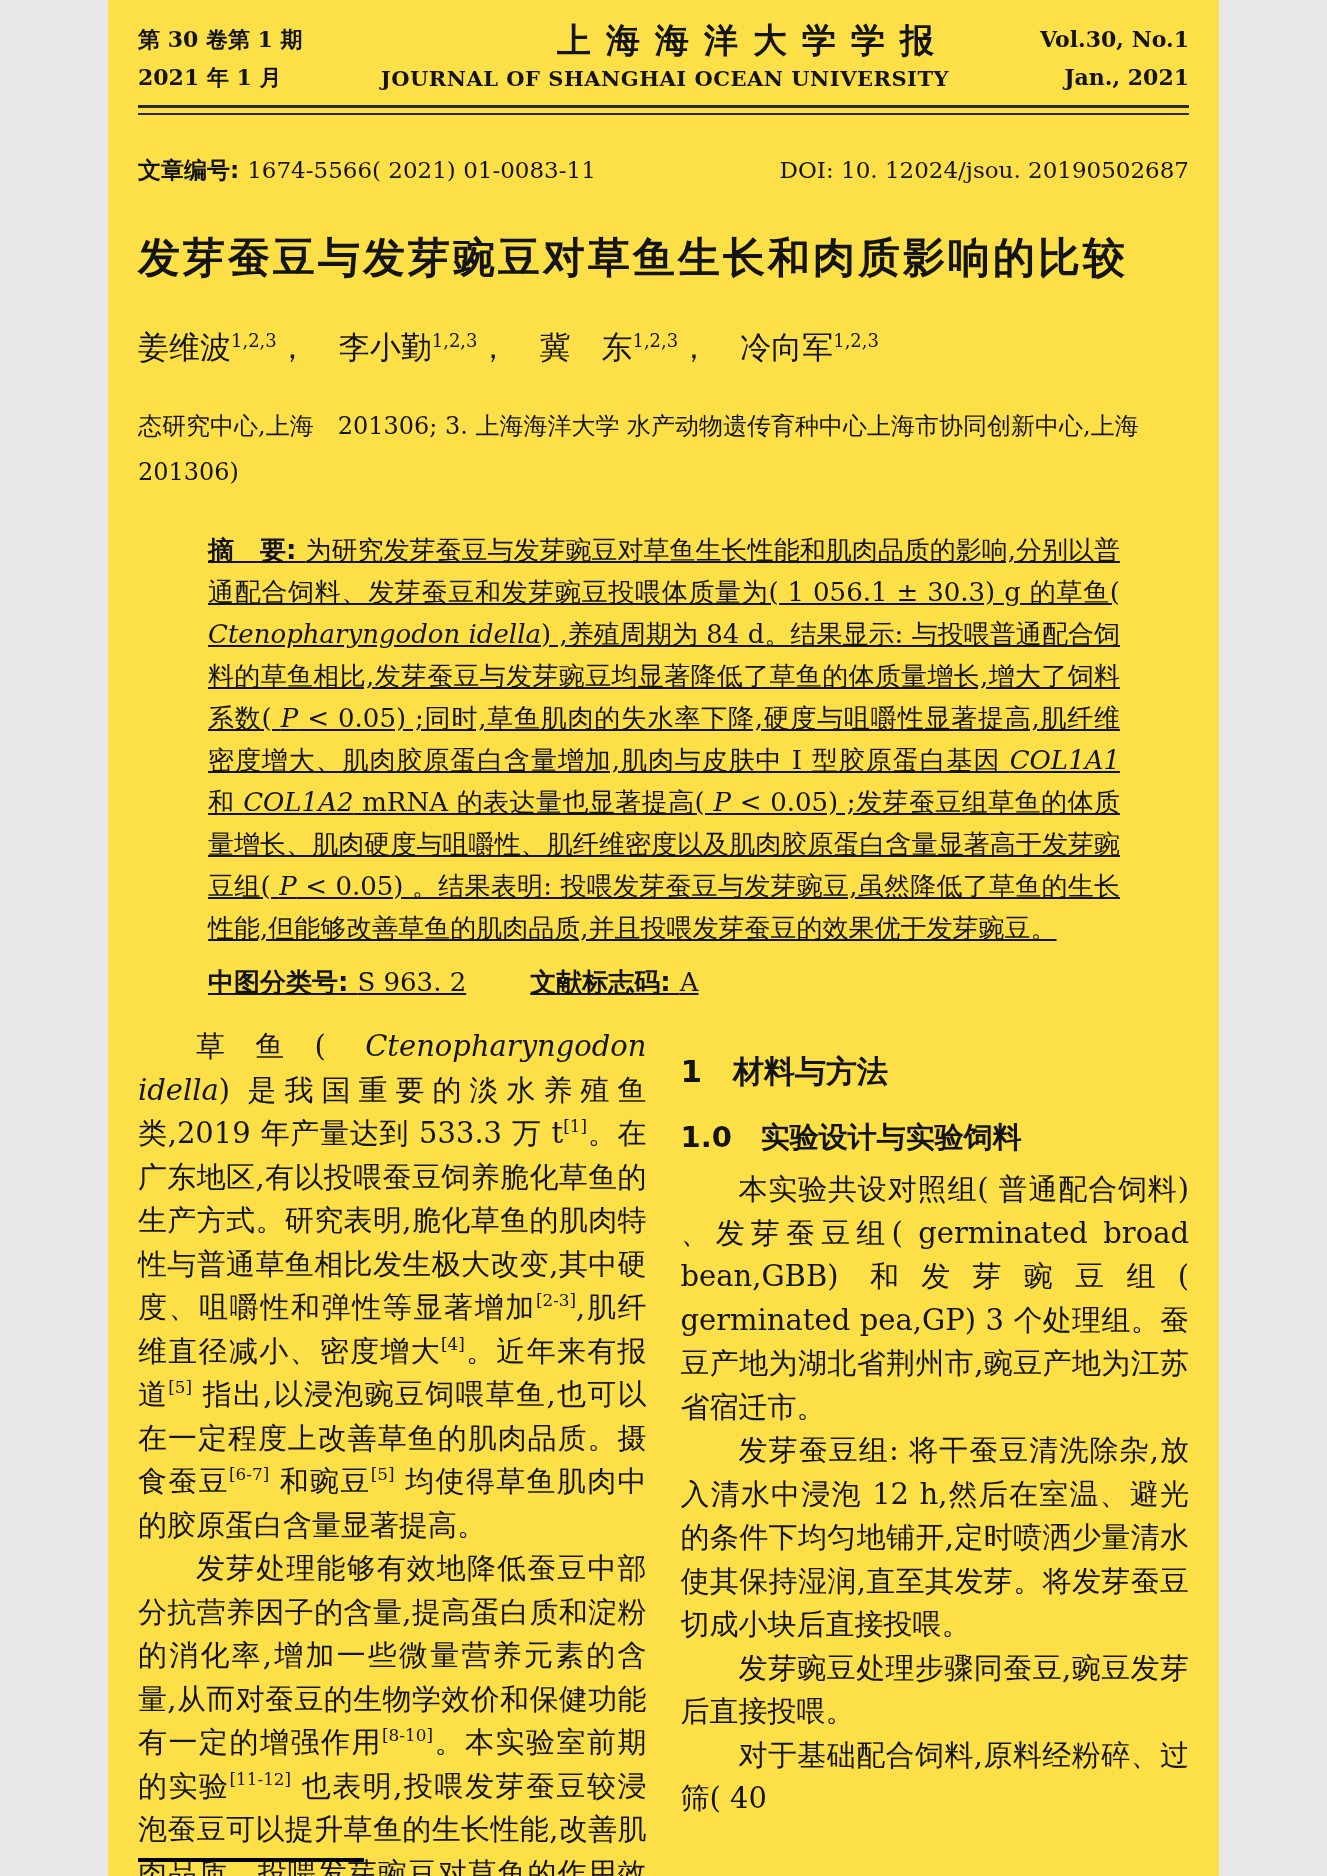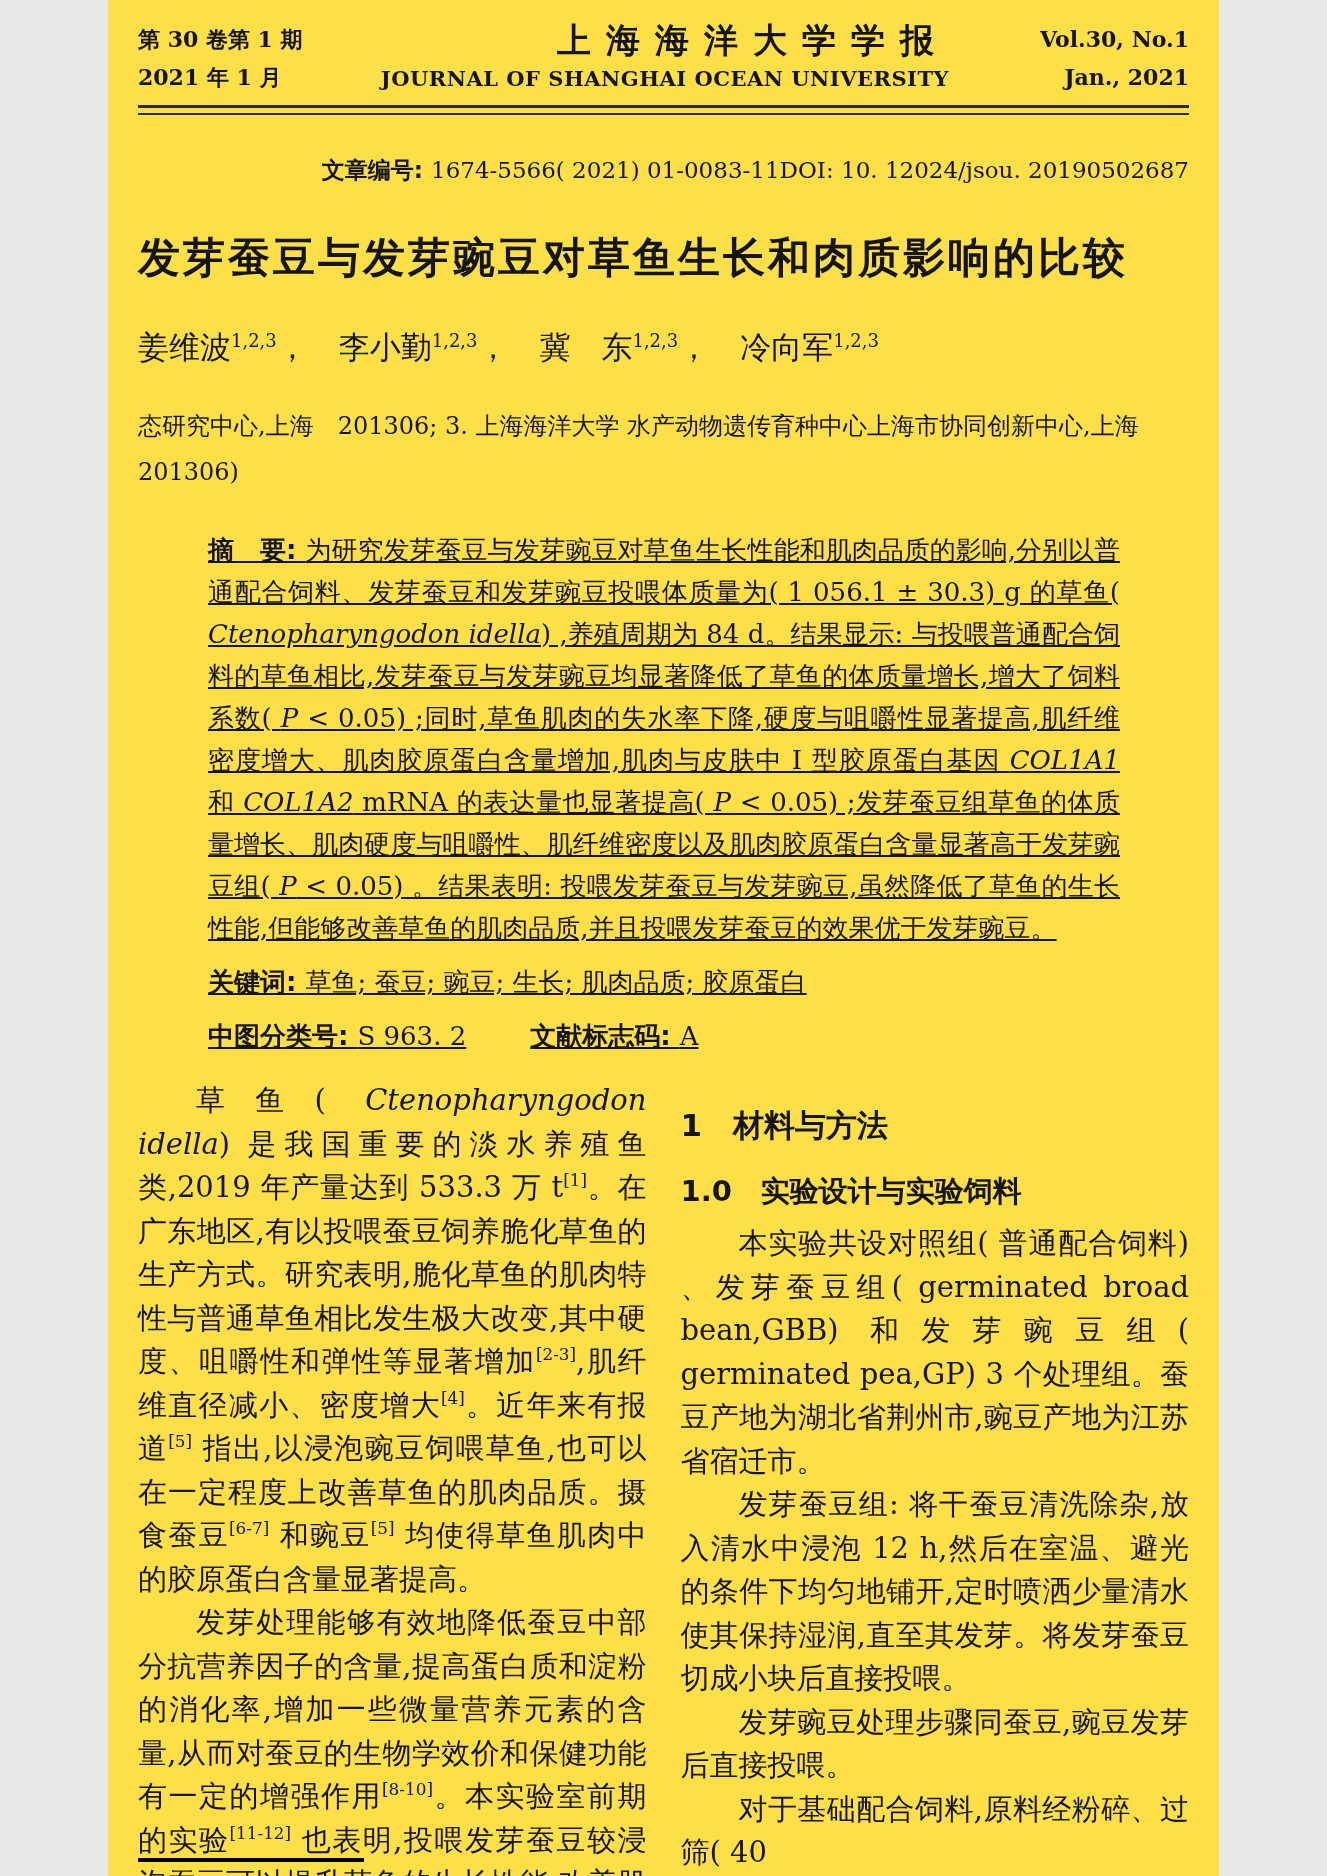--- a/index.html
+++ b/index.html
@@ -16,21 +16,21 @@
   }
   
   .masthead { display:flex; justify-content:space-between; align-items:flex-start; }
   .mast-side { width:240px; font-weight:bold; font-size:22px; line-height:38px; white-space:nowrap; }
   .mast-right { text-align:right; }
   .mast-center { flex:1; text-align:right; }
   .journal-cn { font-size:34px; font-weight:bold; letter-spacing:15px; line-height:40px; text-indent:15px; }
   .journal-en { font-size:21px; font-weight:bold; letter-spacing:0.5px; line-height:38px; }
   .double-rule { margin-top:7px; height:5px; border-top:3px solid #2a2a2a; border-bottom:2px solid #2a2a2a; }
   
-  .meta-row { display:flex; justify-content:flex-end; margin-top:40px; font-size:23px; line-height:30px; }
+  .meta-row { display:flex; justify-content:space-between; margin-top:40px; font-size:23px; line-height:30px; }
   .hei { font-family:"DejaVu Sans","Liberation Sans",sans-serif; font-weight:bold; }
   
   .title {
     margin:48px 0 0 0;
     font-family:"DejaVu Sans","Liberation Sans",sans-serif;
     font-weight:bold; font-size:42px; line-height:50px; letter-spacing:3px;
   }
   .authors { margin-top:42px; font-size:31px; line-height:44px; }
   .affiliation { margin-top:34px; font-size:24px; line-height:46px; }
   .aff-line1 { text-align:justify; text-align-last:justify; }
@@ -88,21 +88,20 @@
   <h1 class="title">发芽蚕豆与发芽豌豆对草鱼生长和肉质影响的比较</h1>
 
   <div class="authors"><span>姜维波</span><span class="sup">1,2,3</span><span>，　</span><span>李小勤</span><span class="sup">1,2,3</span><span>，　</span><span>冀　东</span><span class="sup">1,2,3</span><span>，　</span><span>冷向军</span><span class="sup">1,2,3</span></div>
 
   <div class="affiliation">
     <div>态研究中心,上海　201306; 3. 上海海洋大学 水产动物遗传育种中心上海市协同创新中心,上海　201306)</div>
   </div>
 
   <div class="front-block">
     <p><span class="abs-label">摘　要: </span><span><span>为研究发芽蚕豆与发芽豌豆对草鱼生长性能和肌肉品质的影响,分别以普通配合饲料、发芽蚕豆和发芽豌豆投喂体质量为( 1 056.1 ± 30.3) g 的草鱼( </span><span class="it">Ctenopharyngodon idella</span><span>) ,养殖周期为 84 d。结果显示: 与投喂普通配合饲料的草鱼相比,发芽蚕豆与发芽豌豆均显著降低了草鱼的体质量增长,增大了饲料系数( </span><span class="it">P</span><span> &lt; 0.05) ;同时,草鱼肌肉的失水率下降,硬度与咀嚼性显著提高,肌纤维密度增大、肌肉胶原蛋白含量增加,肌肉与皮肤中 Ⅰ 型胶原蛋白基因 </span><span class="it">COL1A1</span><span> 和 </span><span class="it">COL1A2</span><span> mRNA 的表达量也显著提高( </span><span class="it">P</span><span> &lt; 0.05) ;发芽蚕豆组草鱼的体质量增长、肌肉硬度与咀嚼性、肌纤维密度以及肌肉胶原蛋白含量显著高于发芽豌豆组( </span><span class="it">P</span><span> &lt; 0.05) 。结果表明: 投喂发芽蚕豆与发芽豌豆,虽然降低了草鱼的生长性能,但能够改善草鱼的肌肉品质,并且投喂发芽蚕豆的效果优于发芽豌豆。</span></span></p>
-    <p><span class="kw-label">关键词: </span><span>草鱼; 蚕豆; 豌豆; 生长; 肌肉品质; 胶原蛋白</span></p>
     <p><span class="clc-label">中图分类号: </span><span>S 963. 2</span><span class="clc-gap"></span><span class="clc-label">文献标志码: </span><span>A</span></p>
   </div>
 
   <div class="columns">
     <div class="col">
       <p><span>草鱼( </span><span class="it">Ctenopharyngodon idella</span><span>) 是我国重要的淡水养殖鱼类,2019 年产量达到 533.3 万 t</span><span class="sup">[1]</span><span>。在广东地区,有以投喂蚕豆饲养脆化草鱼的生产方式。研究表明,脆化草鱼的肌肉特性与普通草鱼相比发生极大改变,其中硬度、咀嚼性和弹性等显著增加</span><span class="sup">[2-3]</span><span>,肌纤维直径减小、密度增大</span><span class="sup">[4]</span><span>。近年来有报道</span><span class="sup">[5]</span><span> 指出,以浸泡豌豆饲喂草鱼,也可以在一定程度上改善草鱼的肌肉品质。摄食蚕豆</span><span class="sup">[6-7]</span><span> 和豌豆</span><span class="sup">[5]</span><span> 均使得草鱼肌肉中的胶原蛋白含量显著提高。</span></p>
       <p><span>发芽处理能够有效地降低蚕豆中部分抗营养因子的含量,提高蛋白质和淀粉的消化率,增加一些微量营养元素的含量,从而对蚕豆的生物学效价和保健功能有一定的增强作用</span><span class="sup">[8-10]</span><span>。本实验室前期的实验</span><span class="sup">[11-12]</span><span> 也表明,投喂发芽蚕豆较浸泡蚕豆可以提升草鱼的生长性能,改善肌肉品质。投喂发芽豌豆对草鱼的作用效果如何,发芽豌豆与发芽蚕豆相比,其作用效果又是如何,目前均未见相关报道。</span></p>
     </div>
     <div class="col">
       <h2 class="sec-h2">1　材料与方法</h2>

